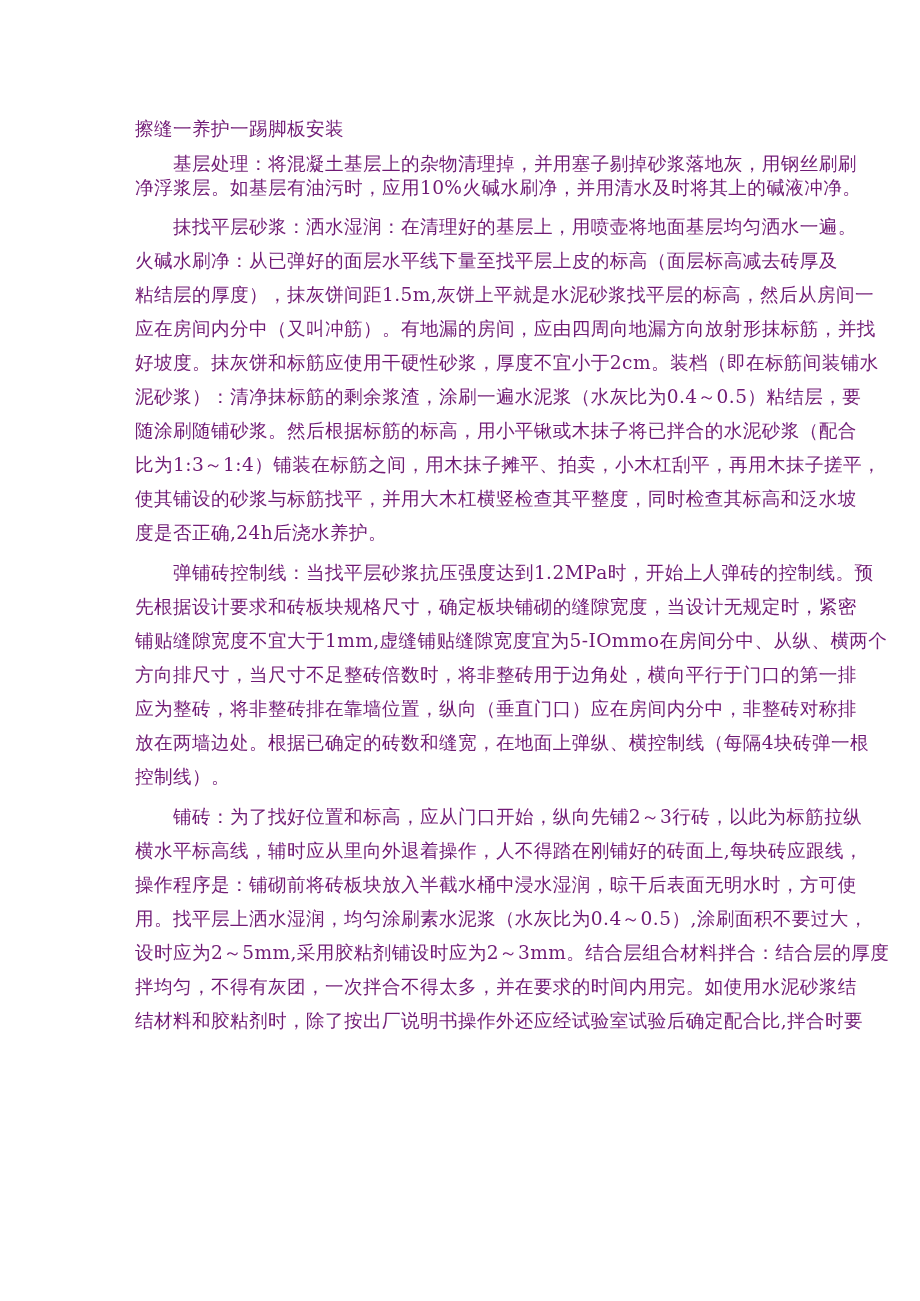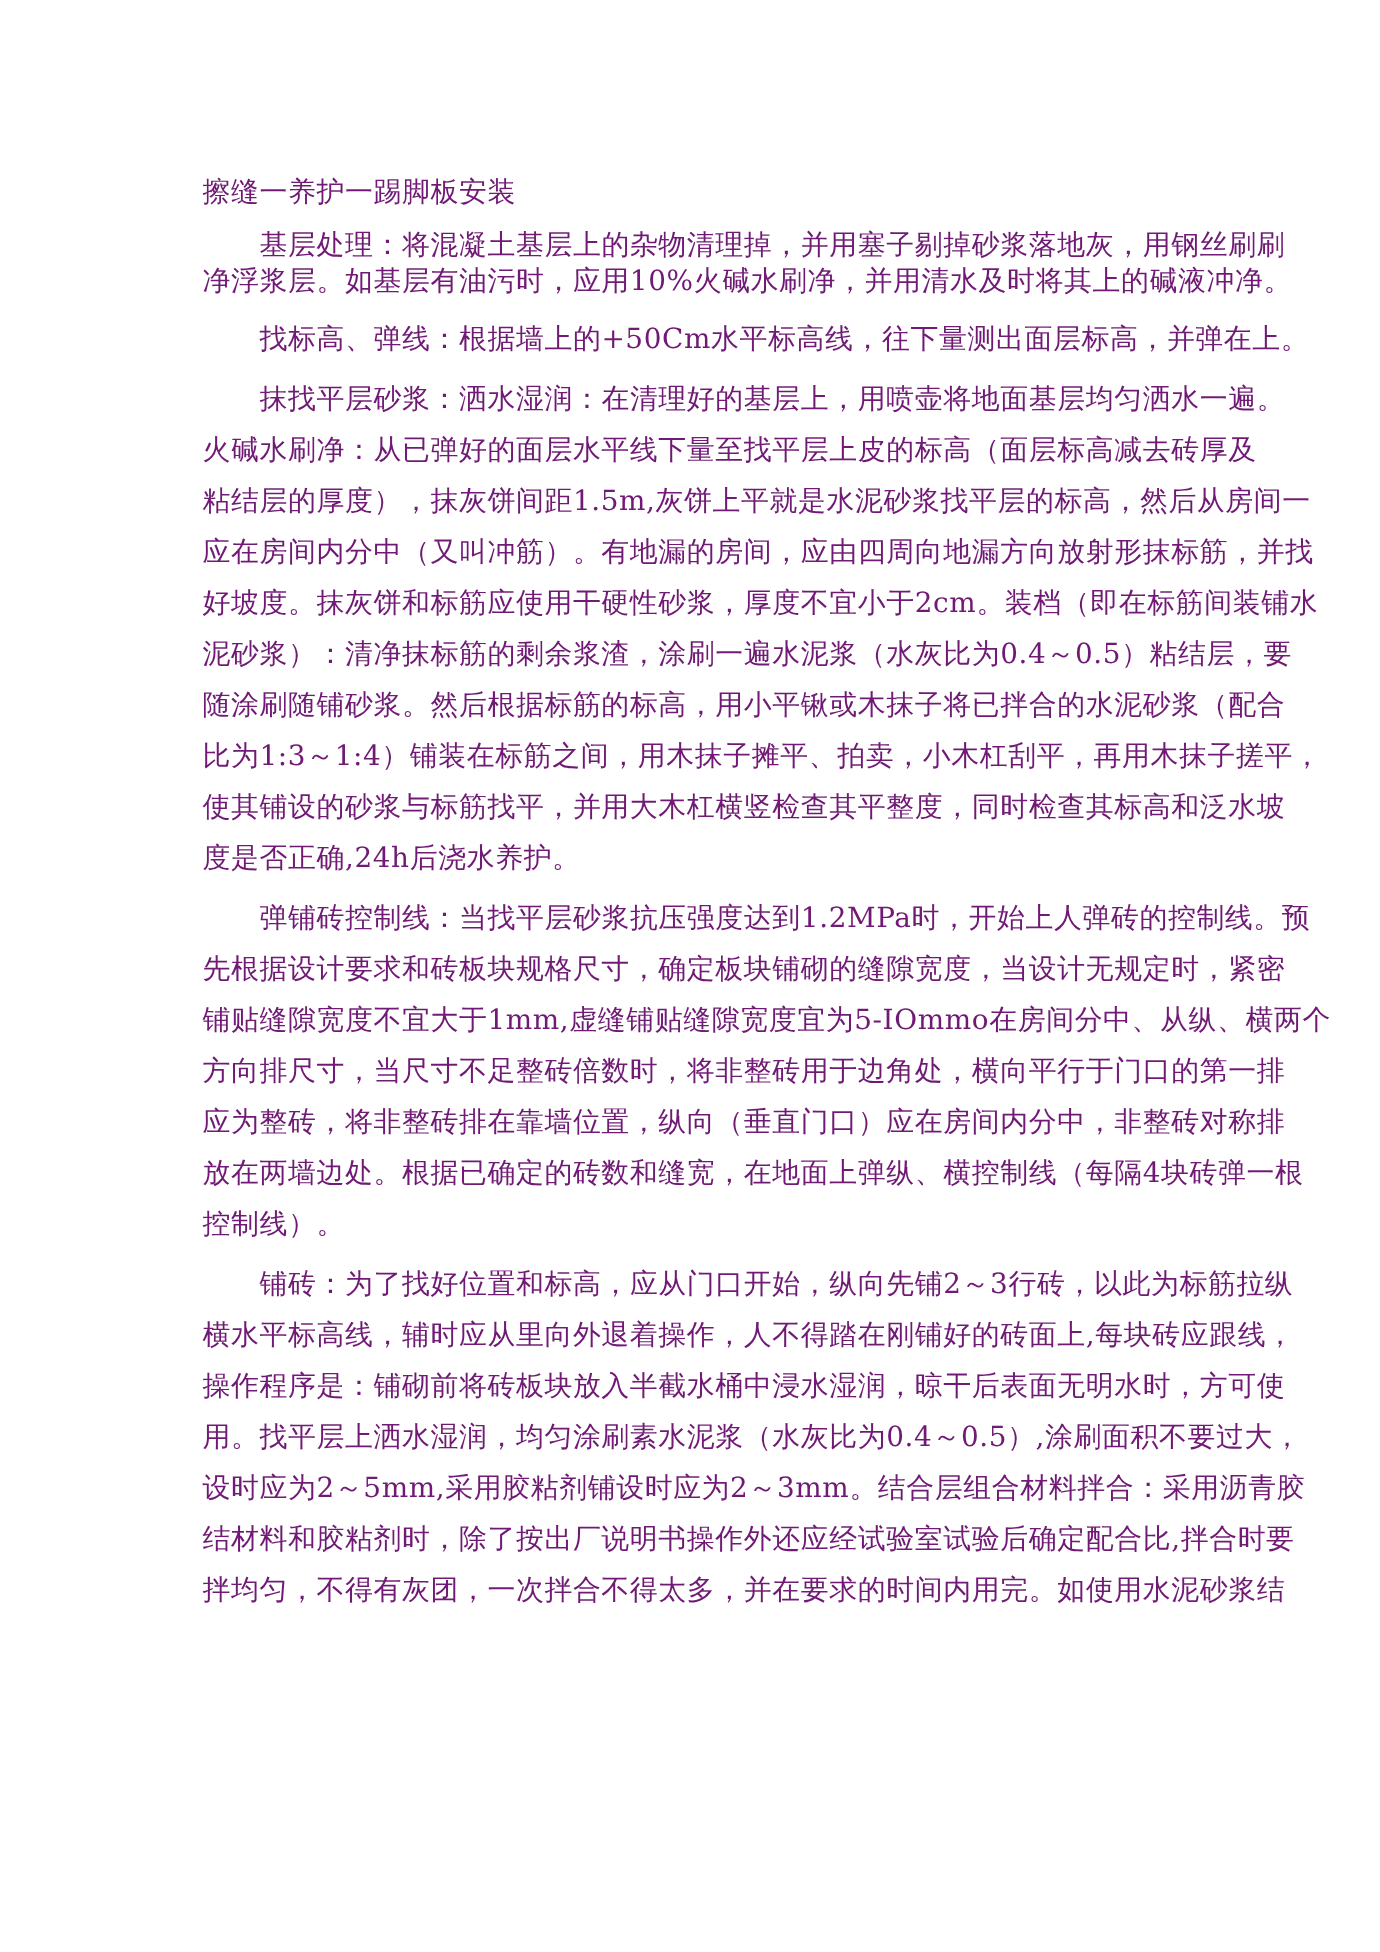--- a/index.html
+++ b/index.html
@@ -19,23 +19,20 @@
 <body>
 
 <div class="page">
   <div class="heading">擦缝一养护一踢脚板安装</div>
 
   <div class="para tight">
     <span class="line" style="padding-left:38px">基层处理：将混凝土基层上的杂物清理掉，并用塞子剔掉砂浆落地灰，用钢丝刷刷</span>
     <span class="line">净浮浆层。如基层有油污时，应用10%火碱水刷净，并用清水及时将其上的碱液冲净。</span>
   </div>
 
-  <div class="para lines-34">
-    <span class="line" style="padding-left:38px">找标高、弹线：根据墙上的+50Cm水平标高线，往下量测出面层标高，并弹在上。</span>
-  </div>
 
   <div class="para lines-34" style="margin-bottom:0">
     <span class="line" style="padding-left:38px">抹找平层砂浆：洒水湿润：在清理好的基层上，用喷壶将地面基层均匀洒水一遍。</span>
   </div>
 
   <div class="para lines-34">
     <span class="line">火碱水刷净：从已弹好的面层水平线下量至找平层上皮的标高（面层标高减去砖厚及</span>
     <span class="line">粘结层的厚度），抹灰饼间距1.5m,灰饼上平就是水泥砂浆找平层的标高，然后从房间一</span>
     <span class="line">应在房间内分中（又叫冲筋）。有地漏的房间，应由四周向地漏方向放射形抹标筋，并找</span>
     <span class="line">好坡度。抹灰饼和标筋应使用干硬性砂浆，厚度不宜小于2cm。装档（即在标筋间装铺水</span>
@@ -54,17 +51,17 @@
     <span class="line">应为整砖，将非整砖排在靠墙位置，纵向（垂直门口）应在房间内分中，非整砖对称排</span>
     <span class="line">放在两墙边处。根据已确定的砖数和缝宽，在地面上弹纵、横控制线（每隔4块砖弹一根</span>
     <span class="line">控制线）。</span>
   </div>
 
   <div class="para lines-34">
     <span class="line" style="padding-left:38px">铺砖：为了找好位置和标高，应从门口开始，纵向先铺2～3行砖，以此为标筋拉纵</span>
     <span class="line">横水平标高线，辅时应从里向外退着操作，人不得踏在刚铺好的砖面上,每块砖应跟线，</span>
     <span class="line">操作程序是：铺砌前将砖板块放入半截水桶中浸水湿润，晾干后表面无明水时，方可使</span>
     <span class="line">用。找平层上洒水湿润，均匀涂刷素水泥浆（水灰比为0.4～0.5）,涂刷面积不要过大，</span>
-    <span class="line">设时应为2～5mm,采用胶粘剂铺设时应为2～3mm。结合层组合材料拌合：采用沥青胶</span>
+    <span class="line">设时应为2～5mm,采用胶粘剂铺设时应为2～3mm。结合层组合材料拌合：结合层的厚度</span>
+    <span class="line">拌均匀，不得有灰团，一次拌合不得太多，并在要求的时间内用完。如使用水泥砂浆结</span>
     <span class="line">结材料和胶粘剂时，除了按出厂说明书操作外还应经试验室试验后确定配合比,拌合时要</span>
-    <span class="line">拌均匀，不得有灰团，一次拌合不得太多，并在要求的时间内用完。如使用水泥砂浆结</span>
   </div>
 </div>
 
 </body></html>

